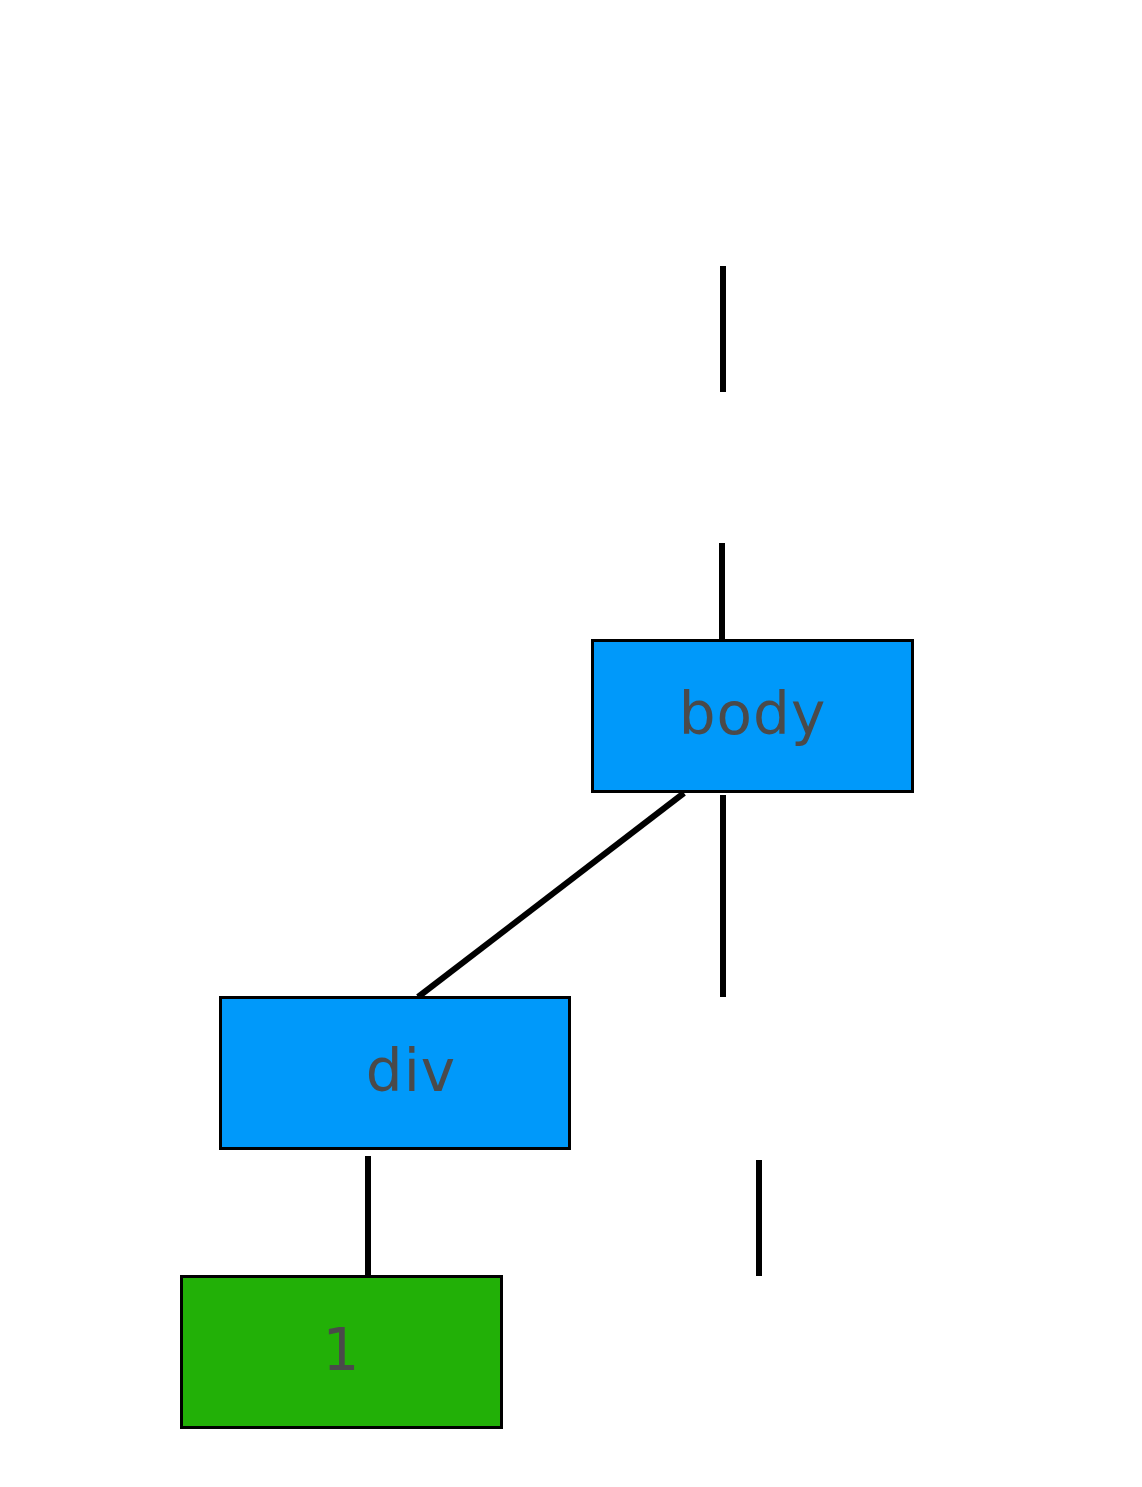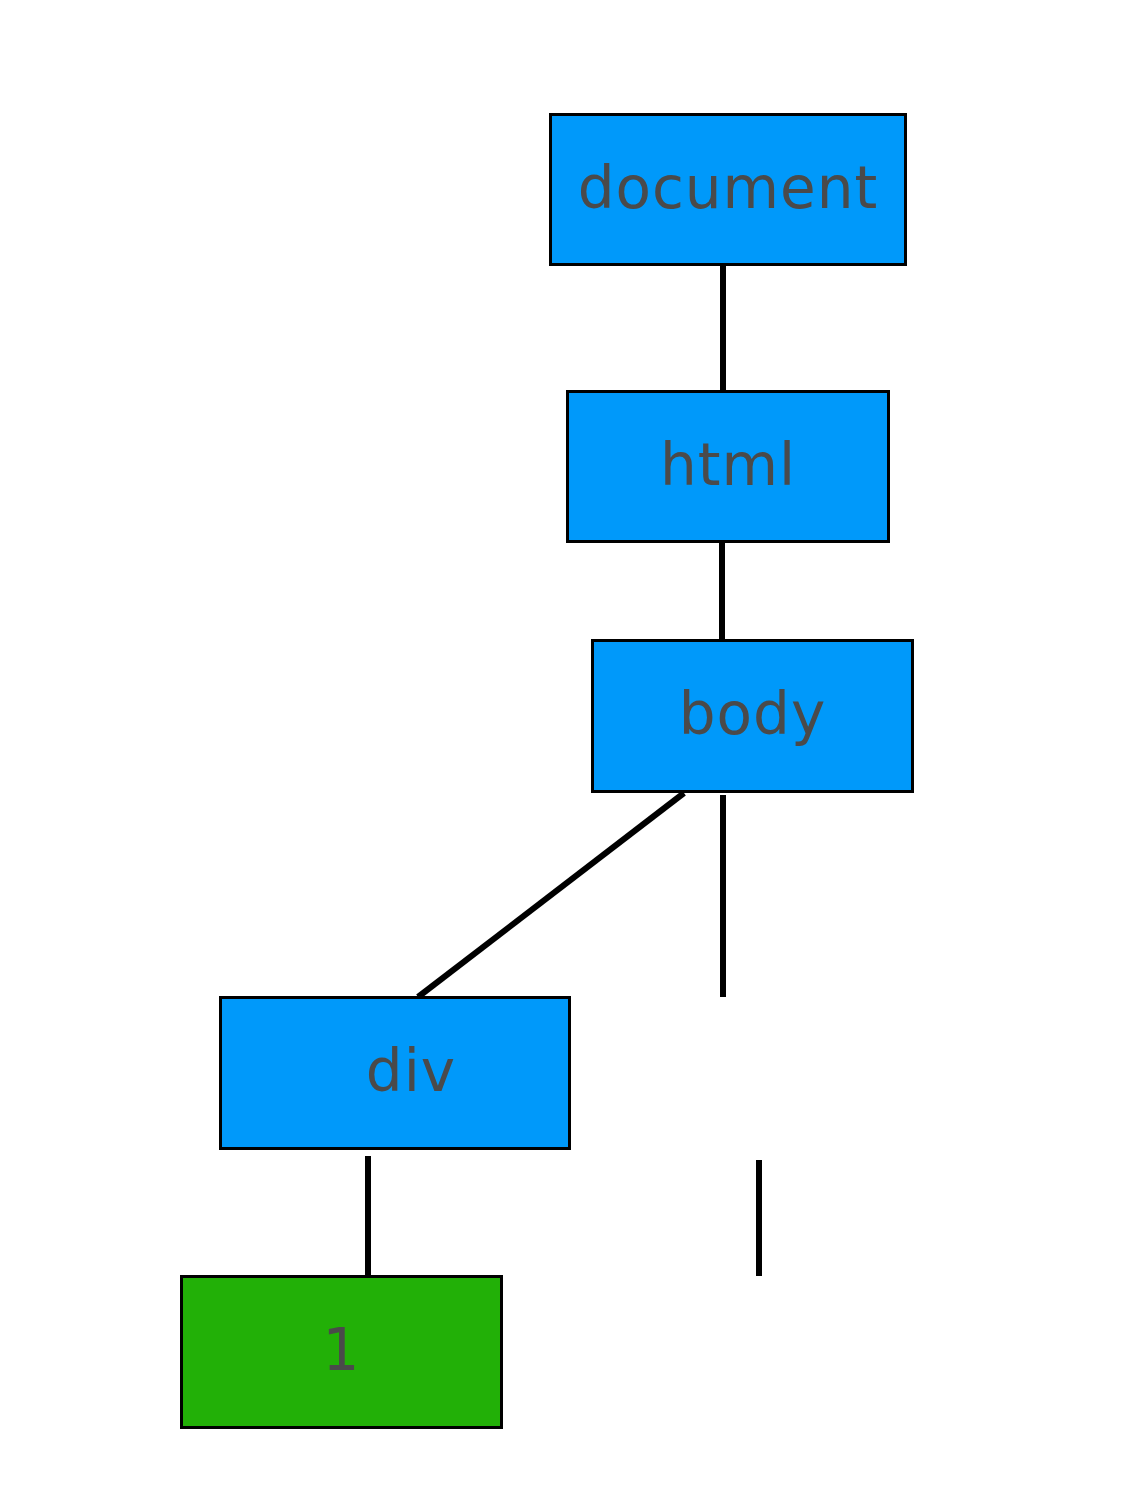--- a/index.html
+++ b/index.html
@@ -48,27 +48,21 @@
 
   <svg class="edges" width="1142" height="1487" viewBox="0 0 1142 1487" xmlns="http://www.w3.org/2000/svg">
     <line x1="723" y1="266" x2="723" y2="392" stroke="#000000" stroke-width="6"></line>
     <line x1="722" y1="543" x2="722" y2="641" stroke="#000000" stroke-width="6"></line>
     <line x1="684" y1="793" x2="418" y2="997" stroke="#000000" stroke-width="6"></line>
     <line x1="723" y1="795" x2="723" y2="997" stroke="#000000" stroke-width="6"></line>
     <line x1="368" y1="1156" x2="368" y2="1277" stroke="#000000" stroke-width="6"></line>
     <line x1="759" y1="1160" x2="759" y2="1276" stroke="#000000" stroke-width="6"></line>
   </svg>
 
-  <div class="node element" style="left:549px; top:113px; width:358px; height:153px;">
-    <span class="label">document</span>
-  </div>
 
-  <div class="node element" style="left:566px; top:390px; width:324px; height:153px;">
-    <span class="label">html</span>
-  </div>
 
   <div class="node element" style="left:567px; top:639px; width:323px; height:154px;margin-left:24px;">
     <span class="label">body</span>
   </div>
 
   <div class="node element" style="left:219px; top:996px; width:352px; height:154px;padding-left:32px;">
     <span class="label">div</span>
   </div>
 
 

